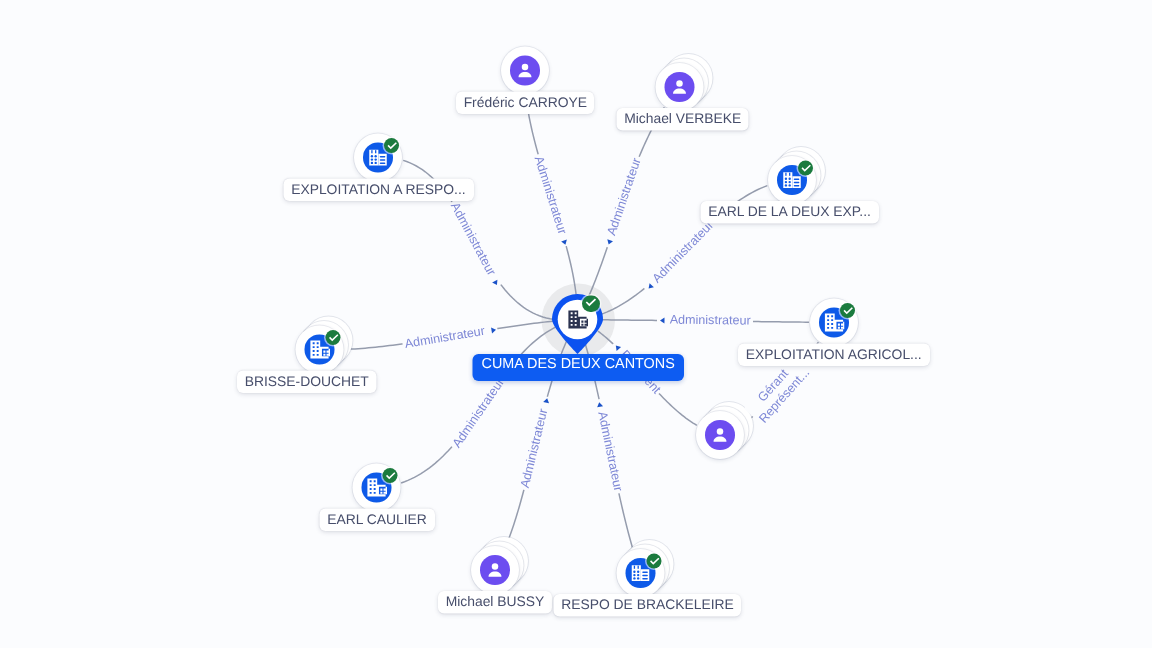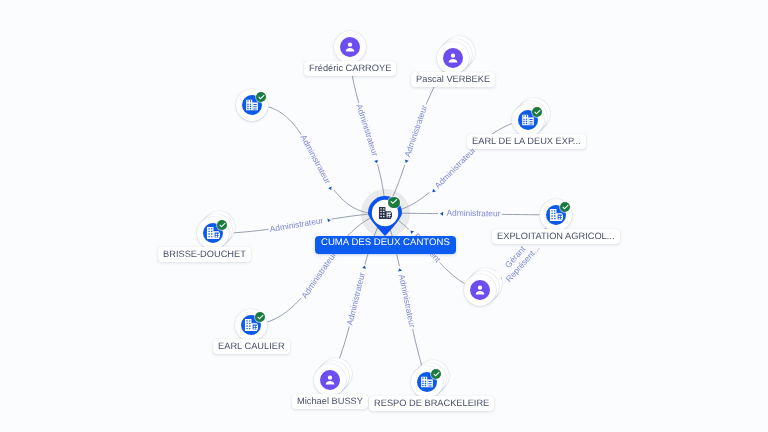--- a/index.html
+++ b/index.html
@@ -119,21 +119,21 @@
         <div class="disc stack" style="width: 32.6px; height: 32.6px; margin-left: -10.3px; margin-top: -22.3px;"></div>
         <div class="disc stack" style="width: 32.6px; height: 32.6px; margin-left: -13.3px; margin-top: -19.3px;"></div>
         <div class="disc main" style="width: 32.6px; height: 32.6px; margin-left: -16.3px; margin-top: -16.3px;"></div>
         <div class="inner" style="width: 19.8px; height: 19.8px; margin-left: -9.9px; margin-top: -9.9px; background: rgb(108, 77, 240);">
           <div style="width: 14px; height: 14px; color: rgb(255, 255, 255);"><svg viewBox="0 0 24 24" width="100%" height="100%">
               <circle cx="12" cy="8" r="3.7" fill="#fff"></circle>
               <path d="M4.6 19.6c0-3.7 3.3-6 7.4-6s7.4 2.3 7.4 6z" fill="#fff"></path>
             </svg></div>
         </div>
       </div>
-      <div class="label" style="left: 411px; top: 72.3px;">Pascal VERBEKE</div>
+      <div class="label" style="left: 411px; top: 72.3px;">Michael VERBEKE</div>
       <div class="node" style="left: 252px; top: 105px;">
         <div class="disc main" style="width: 32.6px; height: 32.6px; margin-left: -16.3px; margin-top: -16.3px;"></div>
         <div class="inner" style="width: 19.8px; height: 19.8px; margin-left: -9.9px; margin-top: -9.9px; background: rgb(14, 90, 232);">
           <div style="width: 14px; height: 14px; color: rgb(255, 255, 255);"><svg viewBox="0 0 24 24" width="100%" height="100%">
               <path d="M2 3h10.4v18H2z" fill="currentColor"></path>
               <path d="M12.4 7.6H22V21h-9.6z" fill="currentColor"></path>
               <g fill="#0e5ae8">
                 <rect x="4.3" y="3.6" width="1.5" height="3.6"></rect>
                 <rect x="8.6" y="3.6" width="1.5" height="3.6"></rect>
                 <circle cx="5.05" cy="10.6" r="1.35"></circle>
@@ -147,20 +147,21 @@
                 <rect x="14" y="17.8" width="6.4" height="1.7" rx=".85"></rect>
               </g>
             </svg></div>
         </div>
         <div class="badge" style="width: 10.4px; height: 10.4px; left: 3.8px; top: -13.2px;">
           <svg viewBox="0 0 24 24" width="86%" height="86%">
             <path d="M9.4 17.3 3.6 11.5l1.95-1.95 3.85 3.85L18.45 4.75 20.4 6.7z" fill="#fff"></path>
           </svg>
         </div>
       </div>
+      <div class="label" style="left: 188.5px; top: 119.3px;">EXPLOITATION A RESPO...</div>
       <div class="node" style="left: 528px; top: 120px;">
         <div class="disc stack" style="width: 32.6px; height: 32.6px; margin-left: -10.3px; margin-top: -22.3px;"></div>
         <div class="disc stack" style="width: 32.6px; height: 32.6px; margin-left: -13.3px; margin-top: -19.3px;"></div>
         <div class="disc main" style="width: 32.6px; height: 32.6px; margin-left: -16.3px; margin-top: -16.3px;"></div>
         <div class="inner" style="width: 19.8px; height: 19.8px; margin-left: -9.9px; margin-top: -9.9px; background: rgb(14, 90, 232);">
           <div style="width: 14px; height: 14px; color: rgb(255, 255, 255);"><svg viewBox="0 0 24 24" width="100%" height="100%">
               <path d="M2 3h10.4v18H2z" fill="currentColor"></path>
               <path d="M12.4 7.6H22V21h-9.6z" fill="currentColor"></path>
               <g fill="#0e5ae8">
                 <rect x="4.3" y="3.6" width="1.5" height="3.6"></rect>

